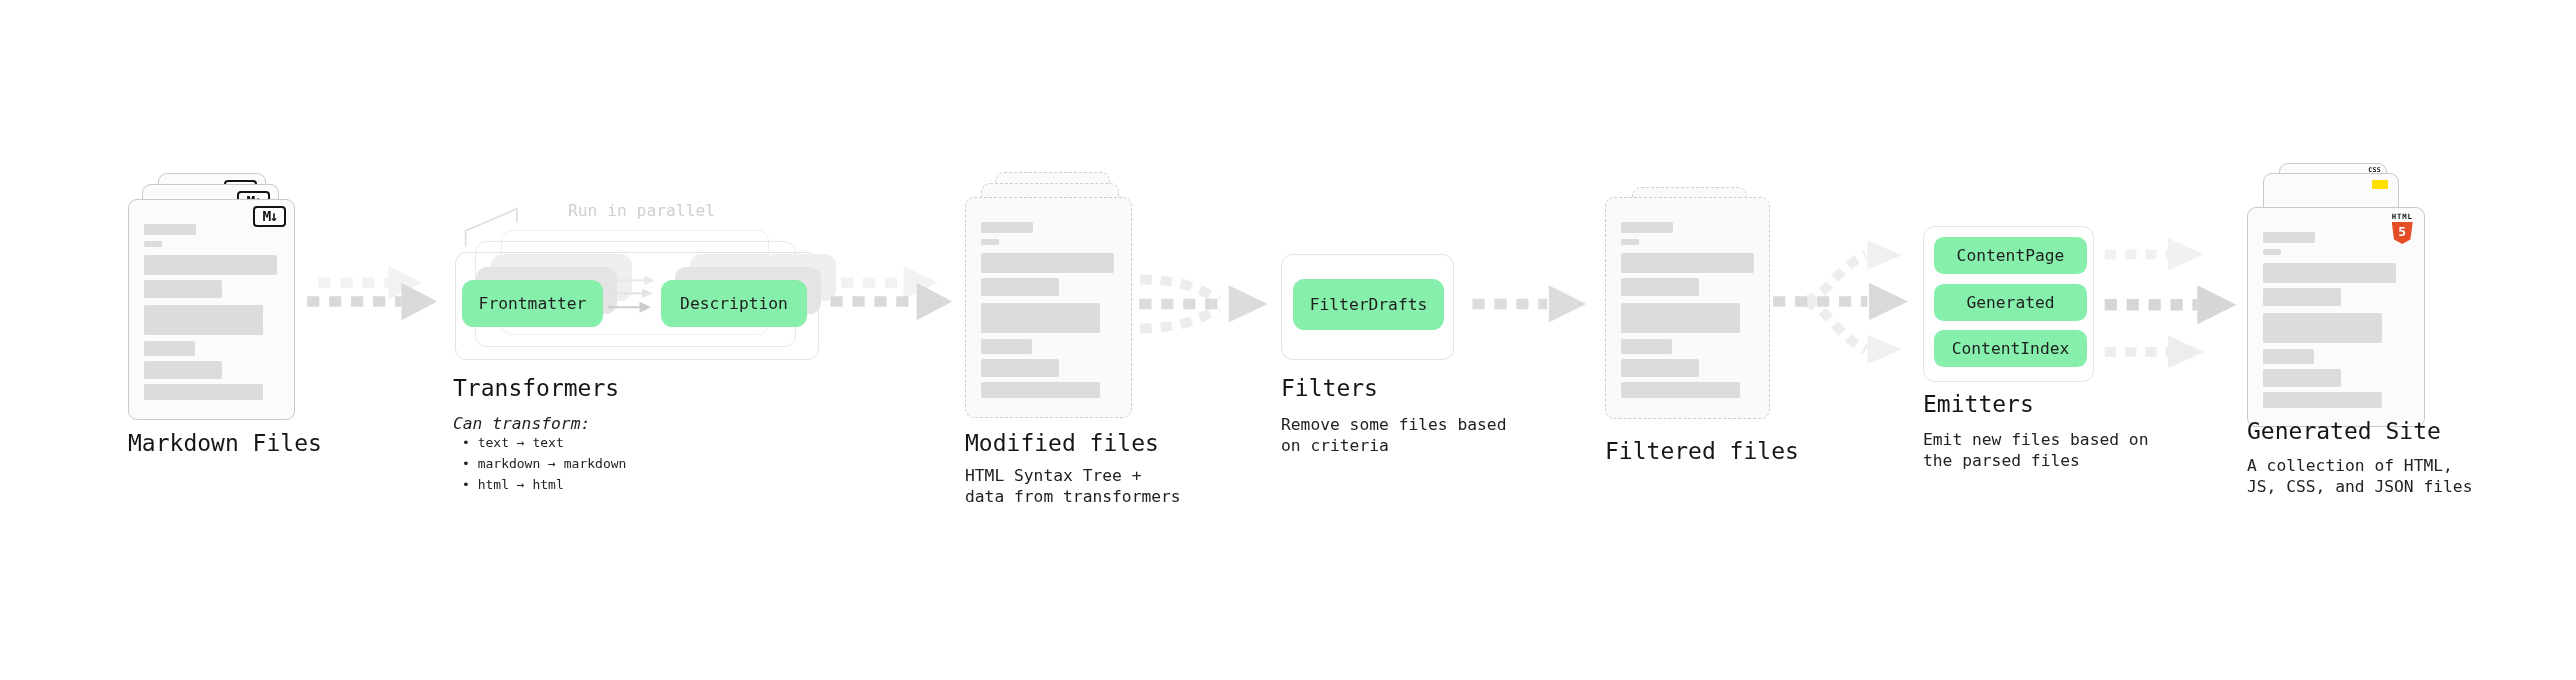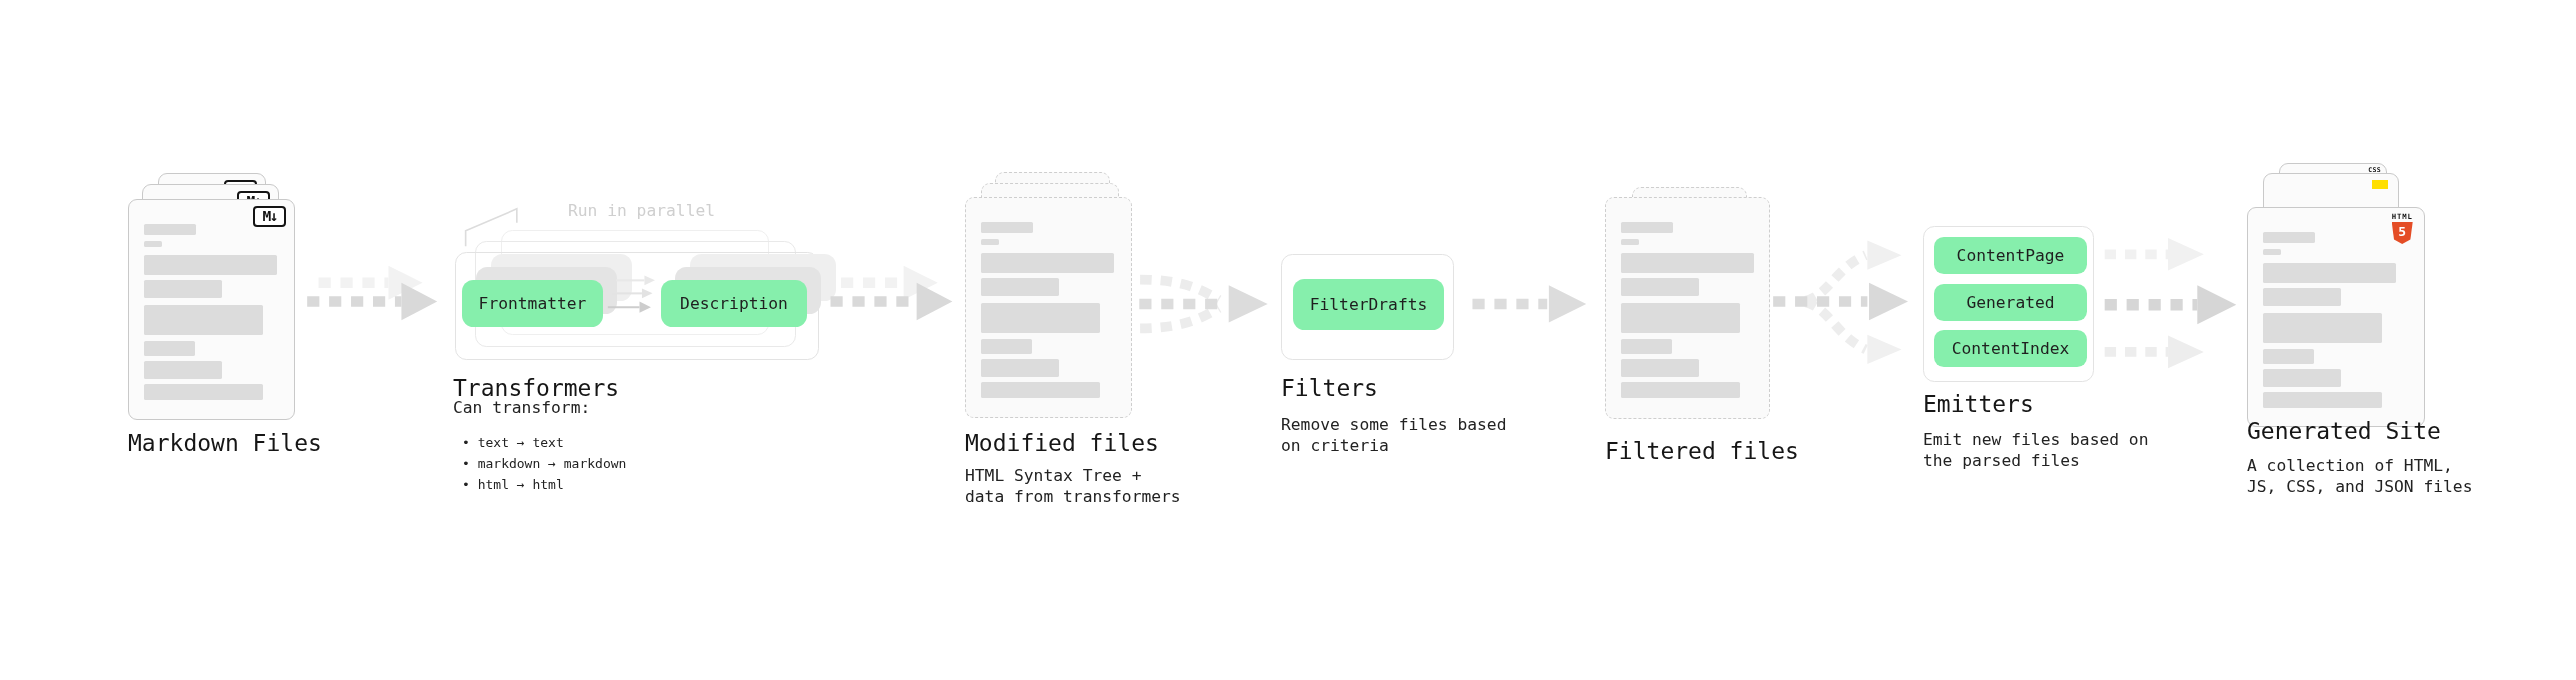--- a/index.html
+++ b/index.html
@@ -84,21 +84,21 @@
     <div class="pill echo1" style="left:476px;top:267px;width:141px;height:47px;"></div>
     <div class="pill" style="left:462px;top:280px;width:141px;height:47px;text-align:right;">Frontmatter</div>
 
     <div class="pill echo2" style="left:690px;top:254px;width:146px;height:47px;"></div>
     <div class="pill echo1" style="left:675px;top:267px;width:146px;height:47px;"></div>
     <div class="pill" style="left:661px;top:280px;width:146px;height:47px;">Description</div>
 
     <div class="annotation" style="left:524px;top:201px;">Run in parallel</div>
 
     <div class="stage-title" style="left:453px;top:375px;">Transformers</div>
-    <div class="stage-desc" style="left:453px;top:397px;">Can transform:</div>
+    <div class="stage-desc" style="left:453px;top:413px;font-style:italic;">Can transform:</div>
     <div class="bullet" style="left:462px;top:435px;">• text → text</div>
     <div class="bullet" style="left:462px;top:456px;">• markdown → markdown</div>
     <div class="bullet" style="left:462px;top:477px;">• html → html</div>
   </div>
 
   <div>
     <div class="doc dashed" style="left:995px;top:172px;width:115px;"></div>
     <div class="doc dashed" style="left:981px;top:183px;width:138px;"></div>
     <div class="doc dashed" style="left:965px;top:197px;width:167px;">
       <i class="bar"></i>

